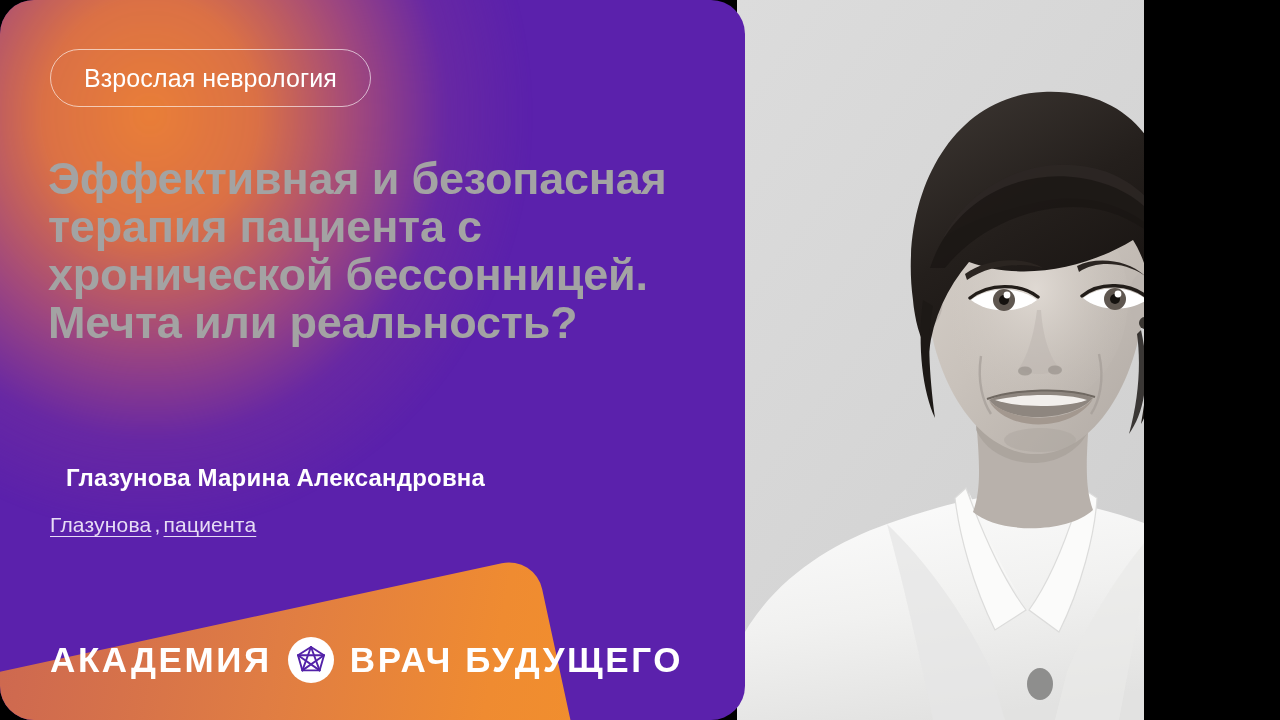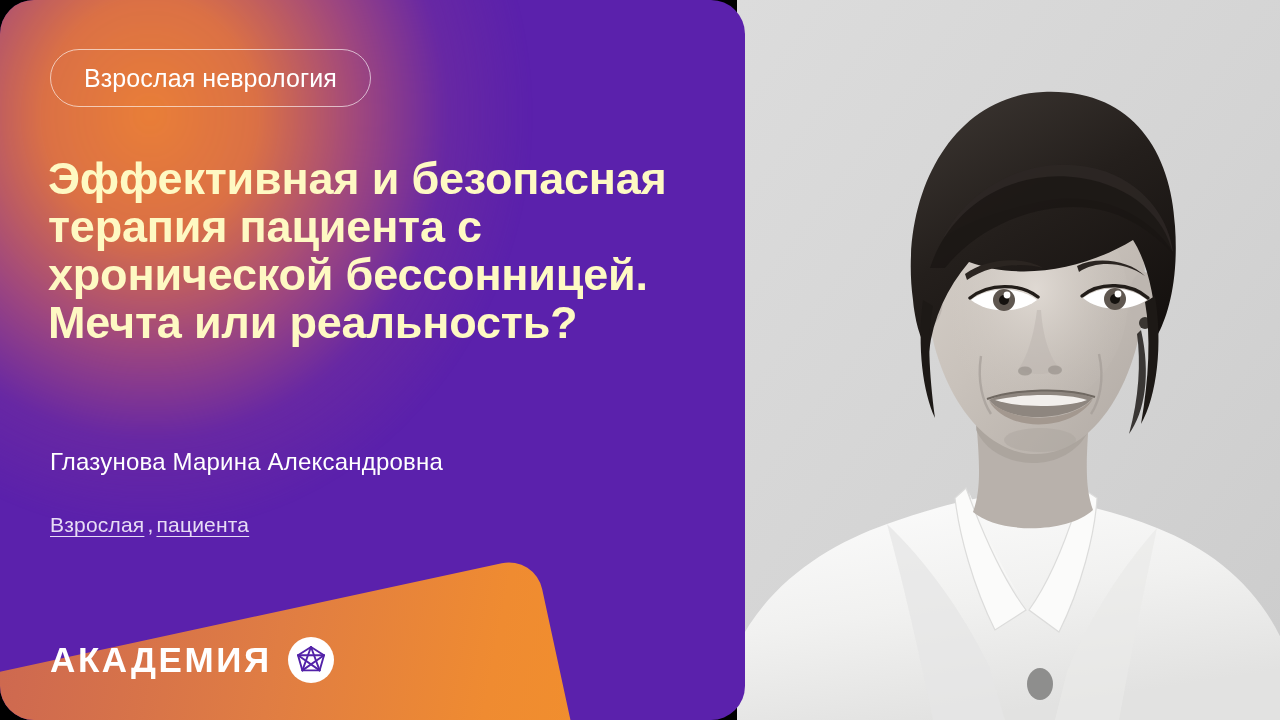--- a/index.html
+++ b/index.html
@@ -8,21 +8,21 @@
     padding: 0;
     background: #000000;
   }
   body {
     font-family: "Liberation Sans", "DejaVu Sans", sans-serif;
     -webkit-font-smoothing: antialiased;
   }
 
   .stage {
     position: relative;
-    width: 1280px;
+    width: 1144px;
     height: 720px;
     overflow: hidden;
     background: #000000;
   }
 
   
   .photo-pane {
     position: absolute;
     left: 737px;
     top: 0;
@@ -106,36 +106,36 @@
     white-space: nowrap;
   }
 
   
   .title {
     position: absolute;
     left: 48px;
     top: 155px;
     width: 640px;
     margin: 0;
-    color: #fef9c3;
+    color: #a3a3a3;
     font-size: 45px;
     font-weight: 700;
     line-height: 48px;
     letter-spacing: -0.2px;
   }
 
   
   .speaker-name {
     position: absolute;
     left: 50px;
     top: 448px;
-    margin: 0;
+    margin: 16px;
     color: #ffffff;
     font-size: 24px;
-    font-weight: 400;
+    font-weight: 700;
     letter-spacing: 0.2px;
     white-space: nowrap;
   }
   .speaker-roles {
     position: absolute;
     left: 50px;
     top: 513px;
     color: #e7dcf5;
     font-size: 21px;
     letter-spacing: 0.2px;
@@ -292,33 +292,34 @@
 
     <div class="badge">
       <span>Взрослая неврология</span>
     </div>
 
     <h1 class="title">Эффективная и безопасная терапия пациента с хронической бессонницей. Мечта или реальность?</h1>
 
     <p class="speaker-name">Глазунова Марина Александровна</p>
 
     <div class="speaker-roles">
-      <span class="role-link">Взрослая</span><span class="role-sep">,</span><span class="role-link">пациента</span>
+      <span class="role-link">Глазунова</span><span class="role-sep">,</span><span class="role-link">пациента</span>
     </div>
 
     <div class="brand">
       <span class="brand-word">АКАДЕМИЯ</span>
       <span class="brand-mark">
         <svg width="34" height="34" viewBox="0 0 34 34" aria-hidden="true">
           <g fill="none" stroke="#5322a8" stroke-width="1.9" stroke-linejoin="round" stroke-linecap="round">
             <polygon points="17,4 30,12.2 25.6,27.4 8.4,27.4 4,12.2"></polygon>
             <line x1="17" y1="4" x2="25.6" y2="27.4"></line>
             <line x1="17" y1="4" x2="8.4" y2="27.4"></line>
             <line x1="4" y1="12.2" x2="25.6" y2="27.4"></line>
             <line x1="30" y1="12.2" x2="8.4" y2="27.4"></line>
             <line x1="4" y1="12.2" x2="30" y2="12.2"></line>
           </g>
         </svg>
       </span>
+      <span class="brand-word">ВРАЧ БУДУЩЕГО</span>
     </div>
   </div>
 
 </div>
 
 </body></html>

